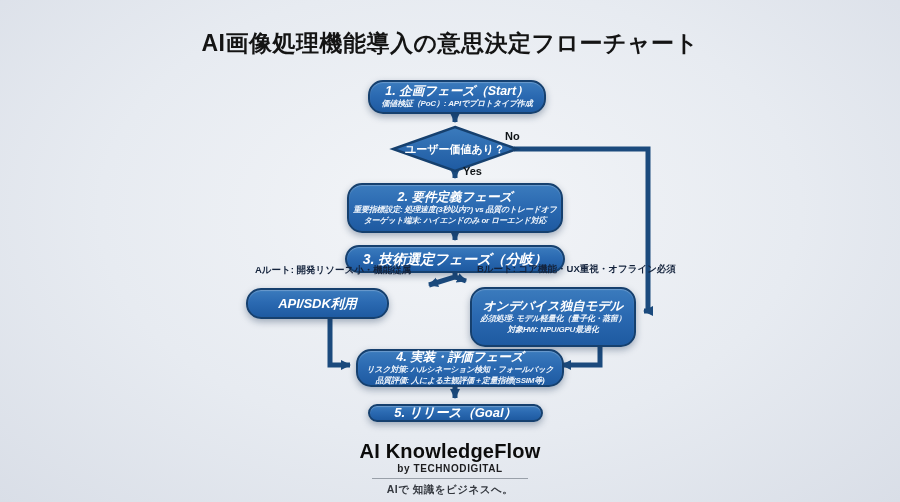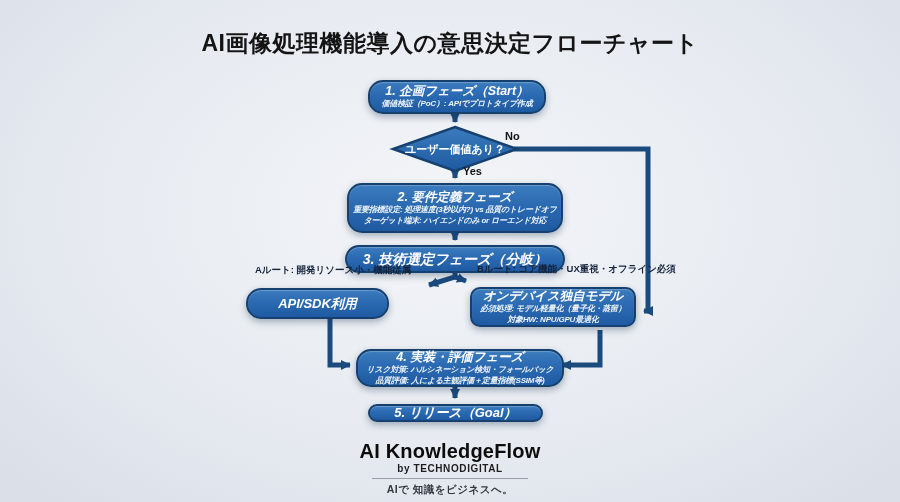--- a/index.html
+++ b/index.html
@@ -26,21 +26,21 @@
     display:flex; flex-direction:column; justify-content:center; overflow:visible;font-style:italic;
   }
   .node-title { font-weight:bold; font-size:12.5px; line-height:1.2; white-space:nowrap; }
   .node-sub { font-weight:bold; font-size:8px; line-height:1.3; color:#eef4fb; white-space:nowrap; letter-spacing:-0.2px; }
   .n-plan    { left:368px; top:80px;  width:178px; height:34px; }
   .n-req     { left:347px; top:183px; width:216px; height:50px; }
   .n-tech    { left:345px; top:245px; width:220px; height:28px; }
   .n-tech .node-title { font-size:14px; }
   .n-api     { left:246px; top:288px; width:143px; height:31px; }
   .n-api .node-title { font-size:13px; }
-  .n-device  { left:470px; top:287px; width:166px; height:40px;border-radius:10px; }
+  .n-device  { left:470px; top:287px; width:166px; height:60px; }
   .n-impl    { left:356px; top:349px; width:208px; height:38px; }
   .n-release { left:368px; top:404px; width:175px; height:18px; }
   .n-release .node-title { font-size:13px; }
   .diamond-label {
     position:absolute; left:393px; top:142px; width:124px; text-align:center;
     color:#fff; font-weight:bold; font-size:11px; white-space:nowrap;
   }
   .edge-label {
     position:absolute; font-weight:bold; font-size:11px; color:#101417; white-space:nowrap;
   }

